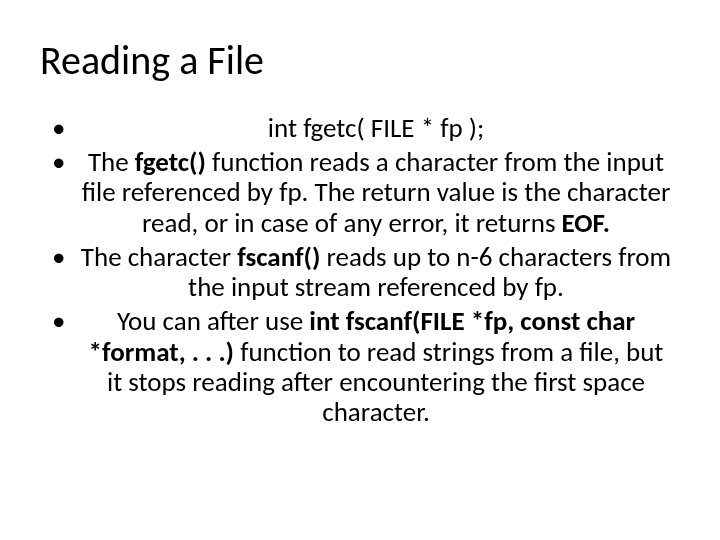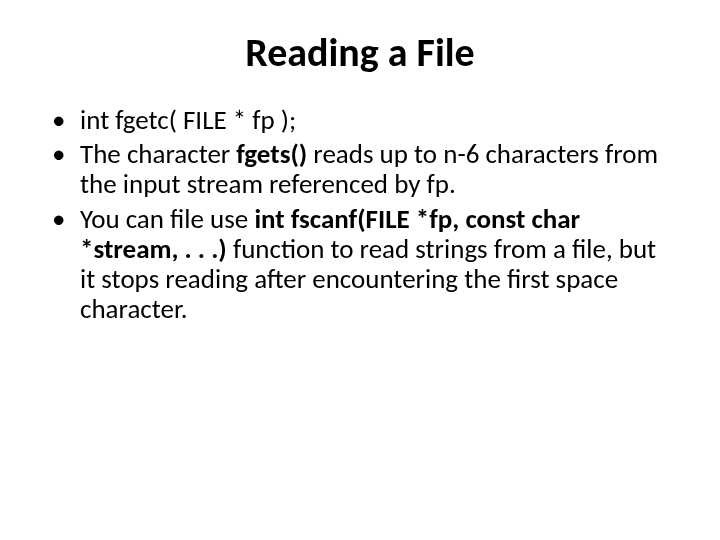--- a/index.html
+++ b/index.html
@@ -11,29 +11,29 @@
     font-family: Calibri, "Segoe UI", Arial, sans-serif;
     color: #000000;
   }
   .slide {
     width: 720px;
     height: 540px;
     box-sizing: border-box;
     padding: 20px 40px 40px 40px;
   }
   .title {
-    text-align: center;
-    font-weight: 700;
+    font-weight: 400;
     font-size: 40px;
-    margin: 8px 0 28px 0;
+    margin: 16px 0 28px 0;
   }
   ul.bullets {
     list-style: none;
     padding: 0;
     margin: 0 8px 0 12px;
+    text-align: center;
   }
   ul.bullets > li {
     position: relative;
     padding-left: 28px;
     font-size: 27px;
     line-height: 1.12;
     margin-bottom: 4px;
   }
   ul.bullets > li::before {
     content: "•";
@@ -50,23 +50,26 @@
 
 <div class="slide">
   <div class="title">Reading a File</div>
 
   <ul class="bullets">
 
     <li>
       <span>int fgetc( FILE * fp );</span>
     </li>
 
-
     <li>
-      <span>The character </span><span class="b">fgets()</span><span> reads up to n-6 characters from the input stream referenced by fp.</span>
+      <span>The </span><span class="b">fgetc()</span><span> function reads a character from the input file referenced by fp. The return value is the character read, or in case of any error, it returns </span><span class="b">EOF.</span>
     </li>
 
     <li>
-      <span>You can file use </span><span class="b">int fscanf(FILE *fp, const char *stream, . . .)</span><span> function to read strings from a file, but it stops reading after encountering the first space character.</span>
+      <span>The character </span><span class="b">fscanf()</span><span> reads up to n-6 characters from the input stream referenced by fp.</span>
+    </li>
+
+    <li>
+      <span>You can after use </span><span class="b">int fscanf(FILE *fp, const char *format, . . .)</span><span> function to read strings from a file, but it stops reading after encountering the first space character.</span>
     </li>
 
   </ul>
 </div>
 
 </body></html>

